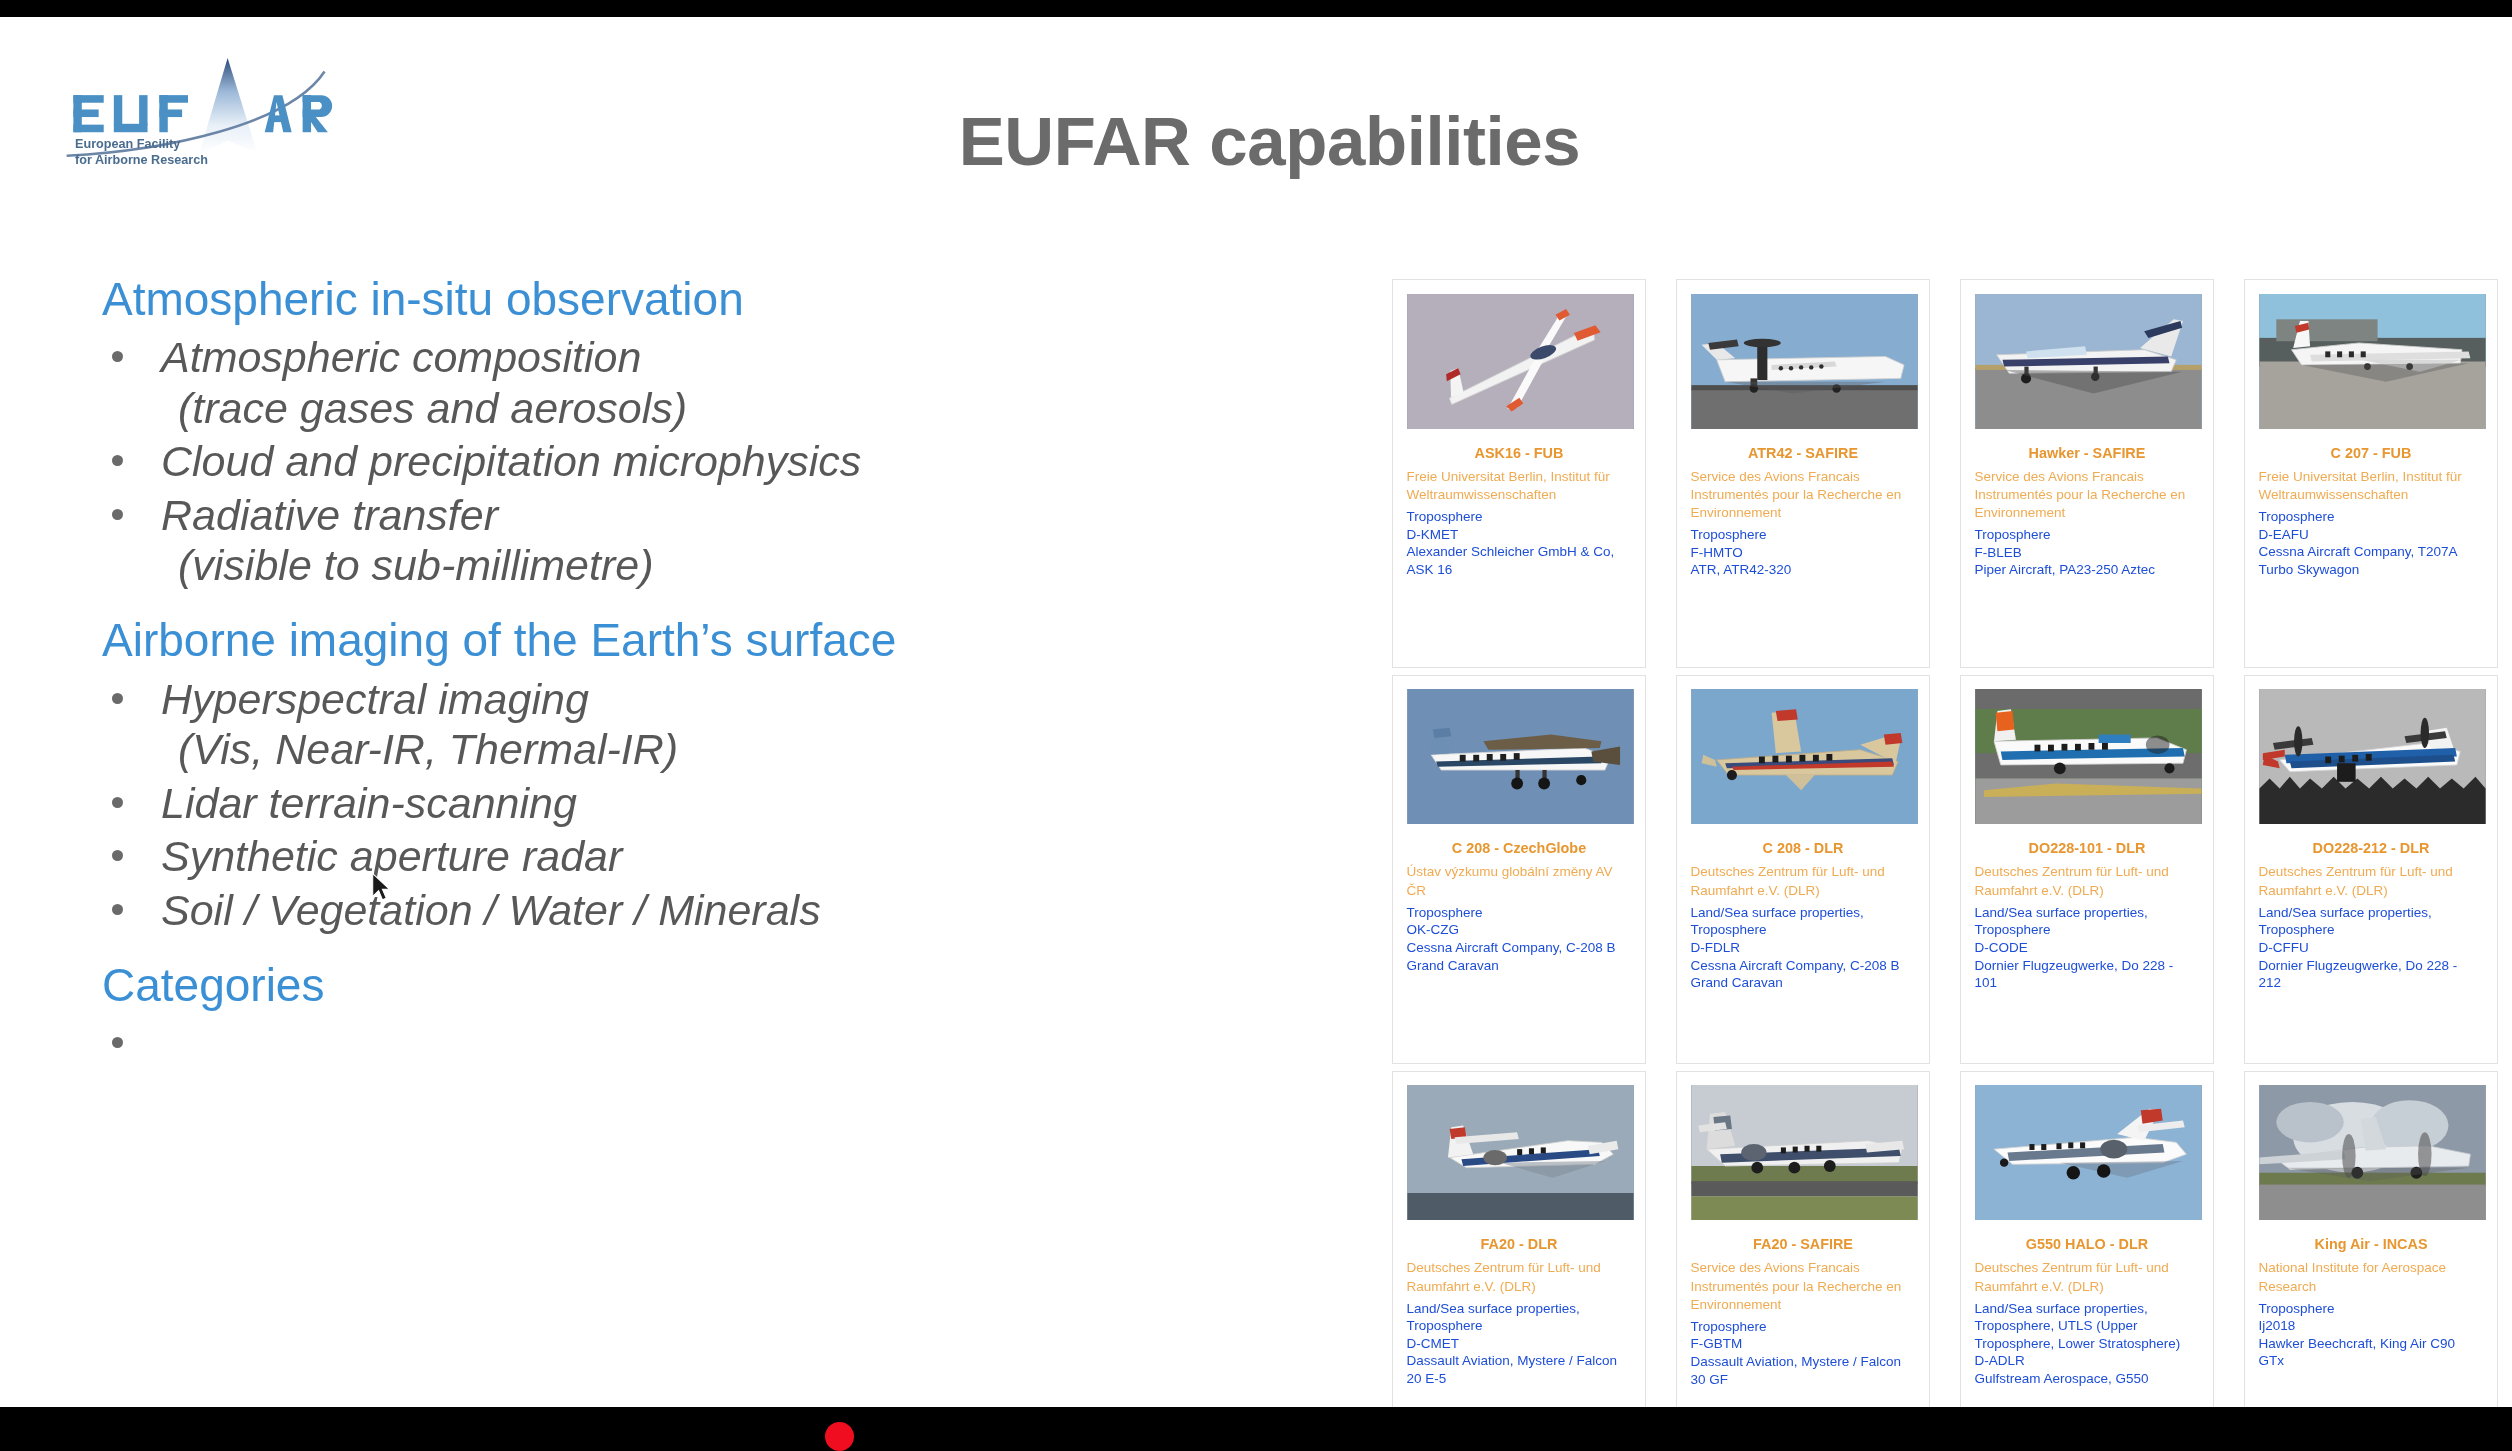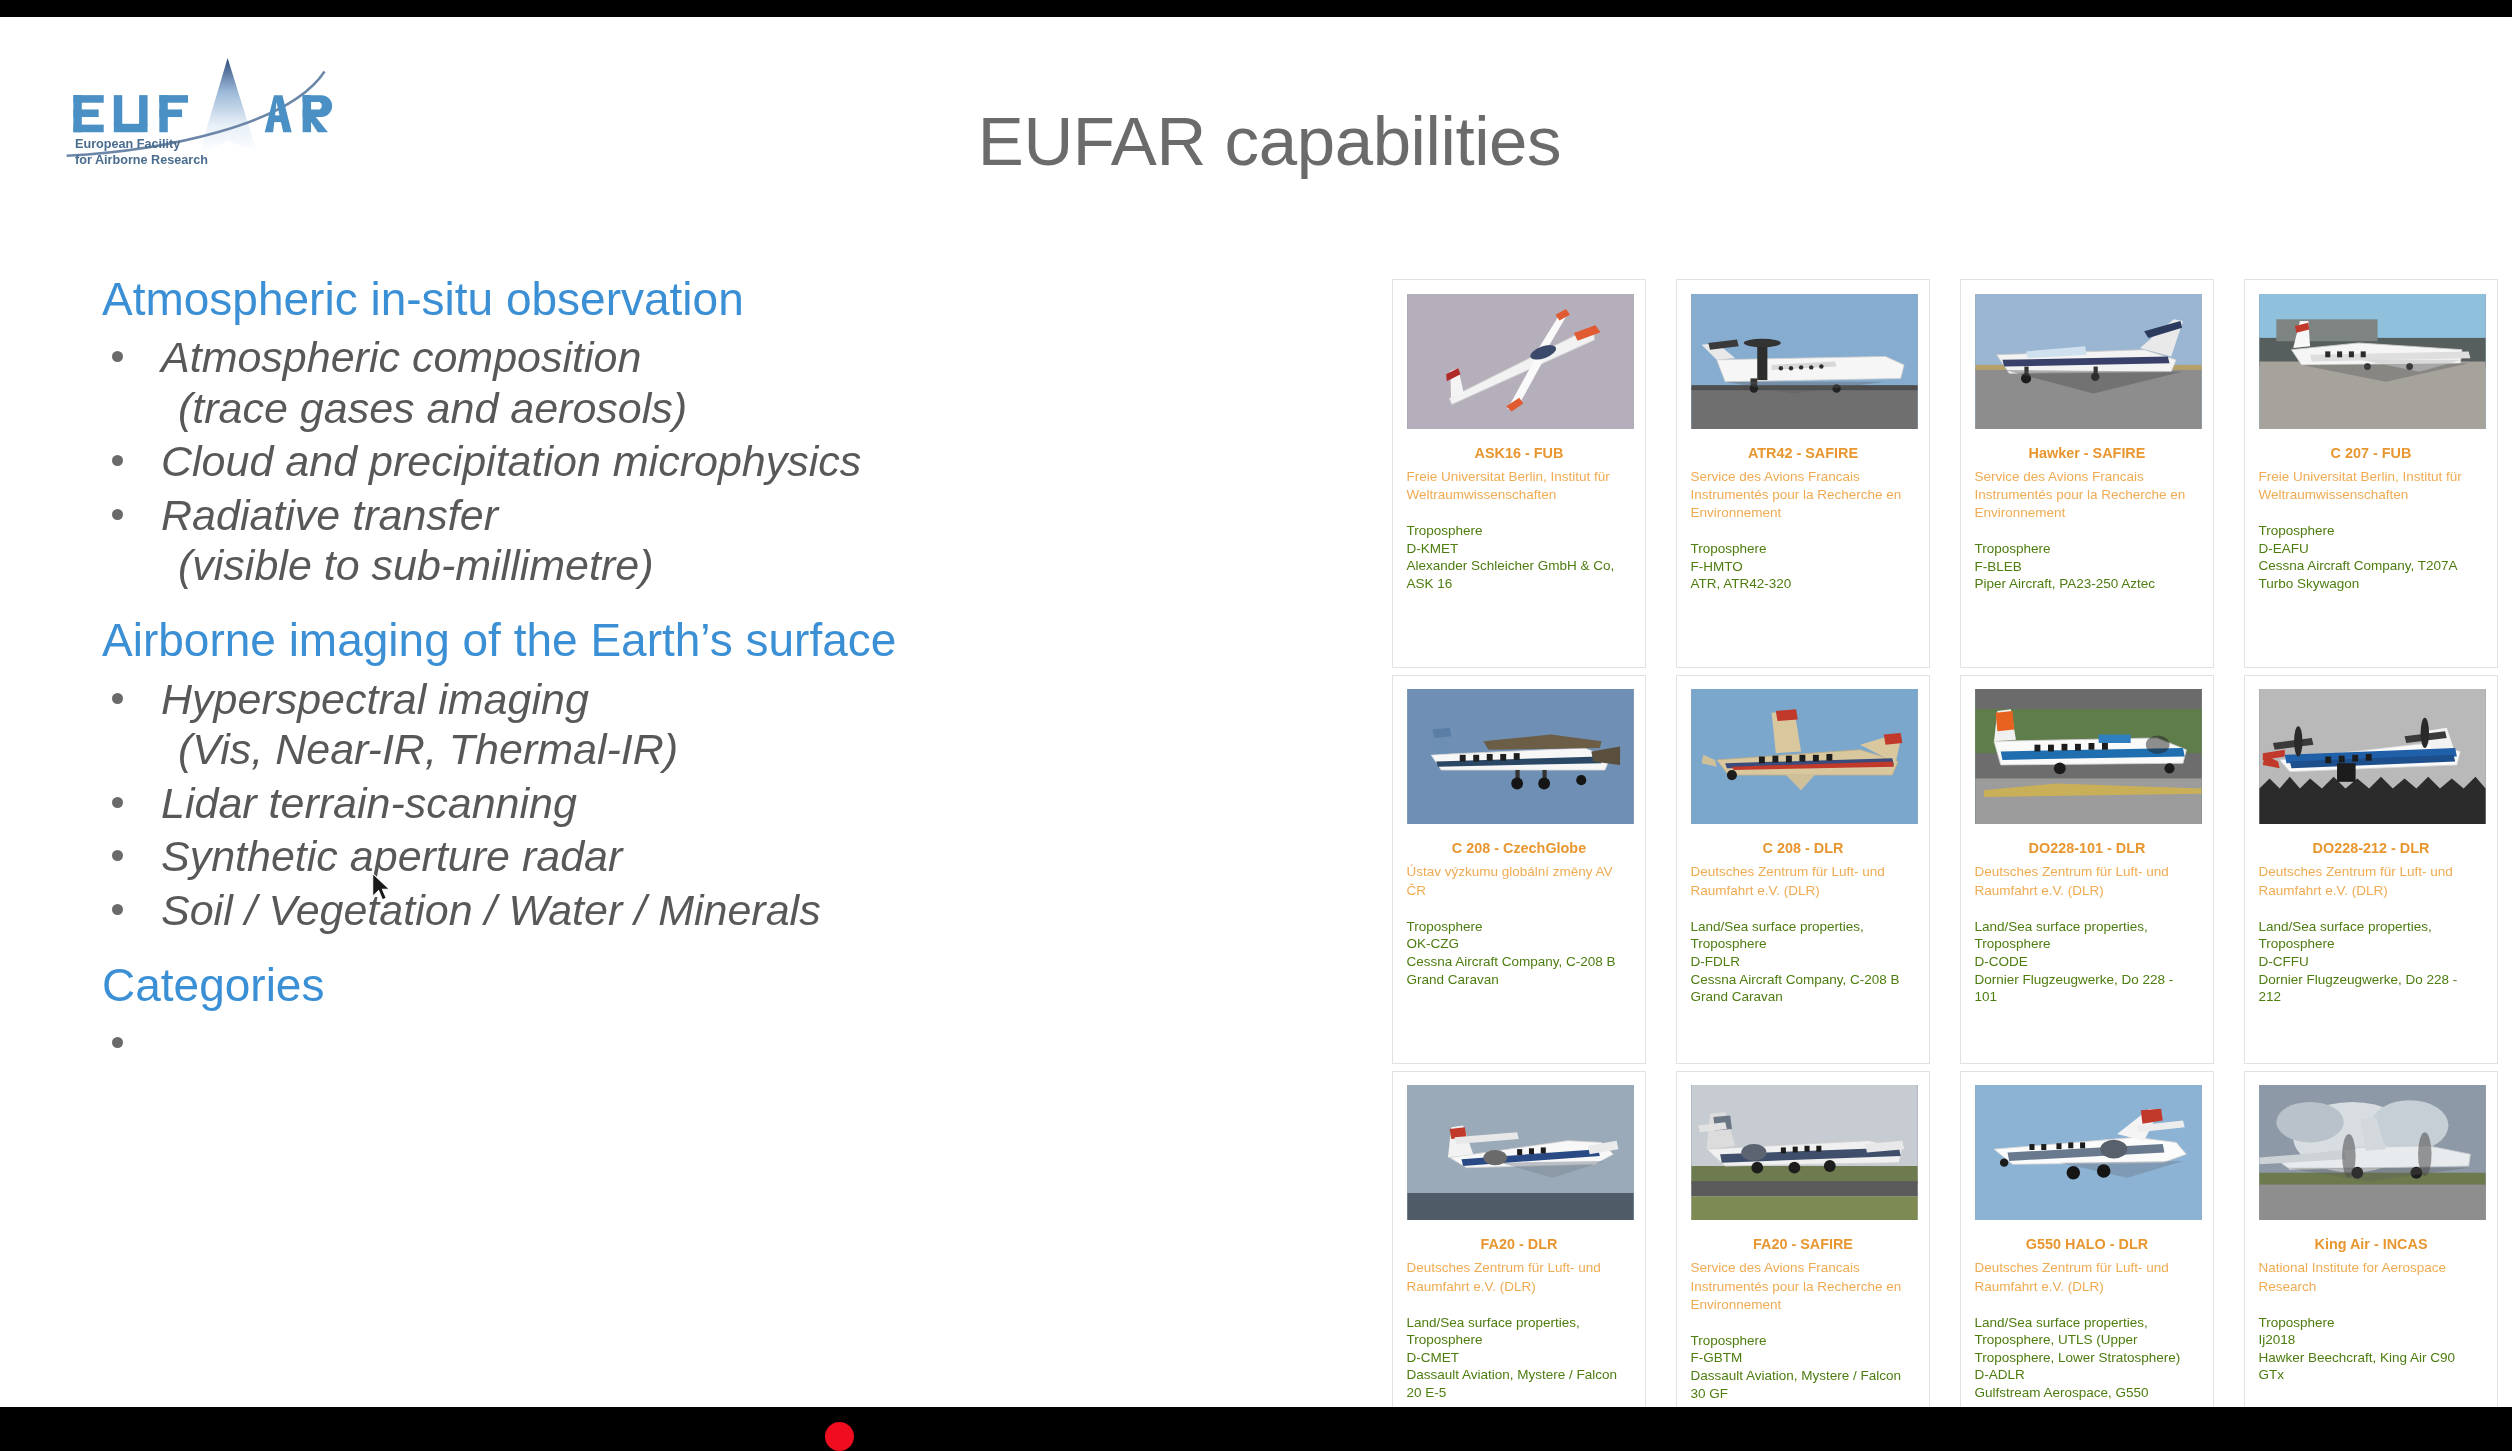--- a/index.html
+++ b/index.html
@@ -59,21 +59,21 @@
 
   
   .slide-title {
     position: absolute;
     left: 677px;
     top: 85px;
     width: 1185px;
     text-align: center;
     font-size: 69px;
     color: #6b6b6b;
-    font-weight: 400;
+    font-weight: 700;
     letter-spacing: -0.4px;
     white-space: nowrap;
   }
 
   
   .content-left {
     position: absolute;
     left: 102px;
     top: 254px;
     width: 1269px;
@@ -151,22 +151,22 @@
     font-weight: bold;
     line-height: 1.25;
   }
   .card-org {
     margin-top: 6px;
     color: #f0ab52;
     font-size: 13.5px;
     line-height: 1.35;
   }
   .card-meta {
-    margin-top: 18px;
-    color: #4d7c0f;
+    margin-top: 4px;
+    color: #1d4ed8;
     font-size: 13.5px;
     line-height: 1.3;
   }
   .card-meta div { margin: 0; }
 
   
   .cursor {
     position: absolute;
     left: 371px;
     top: 855px;

